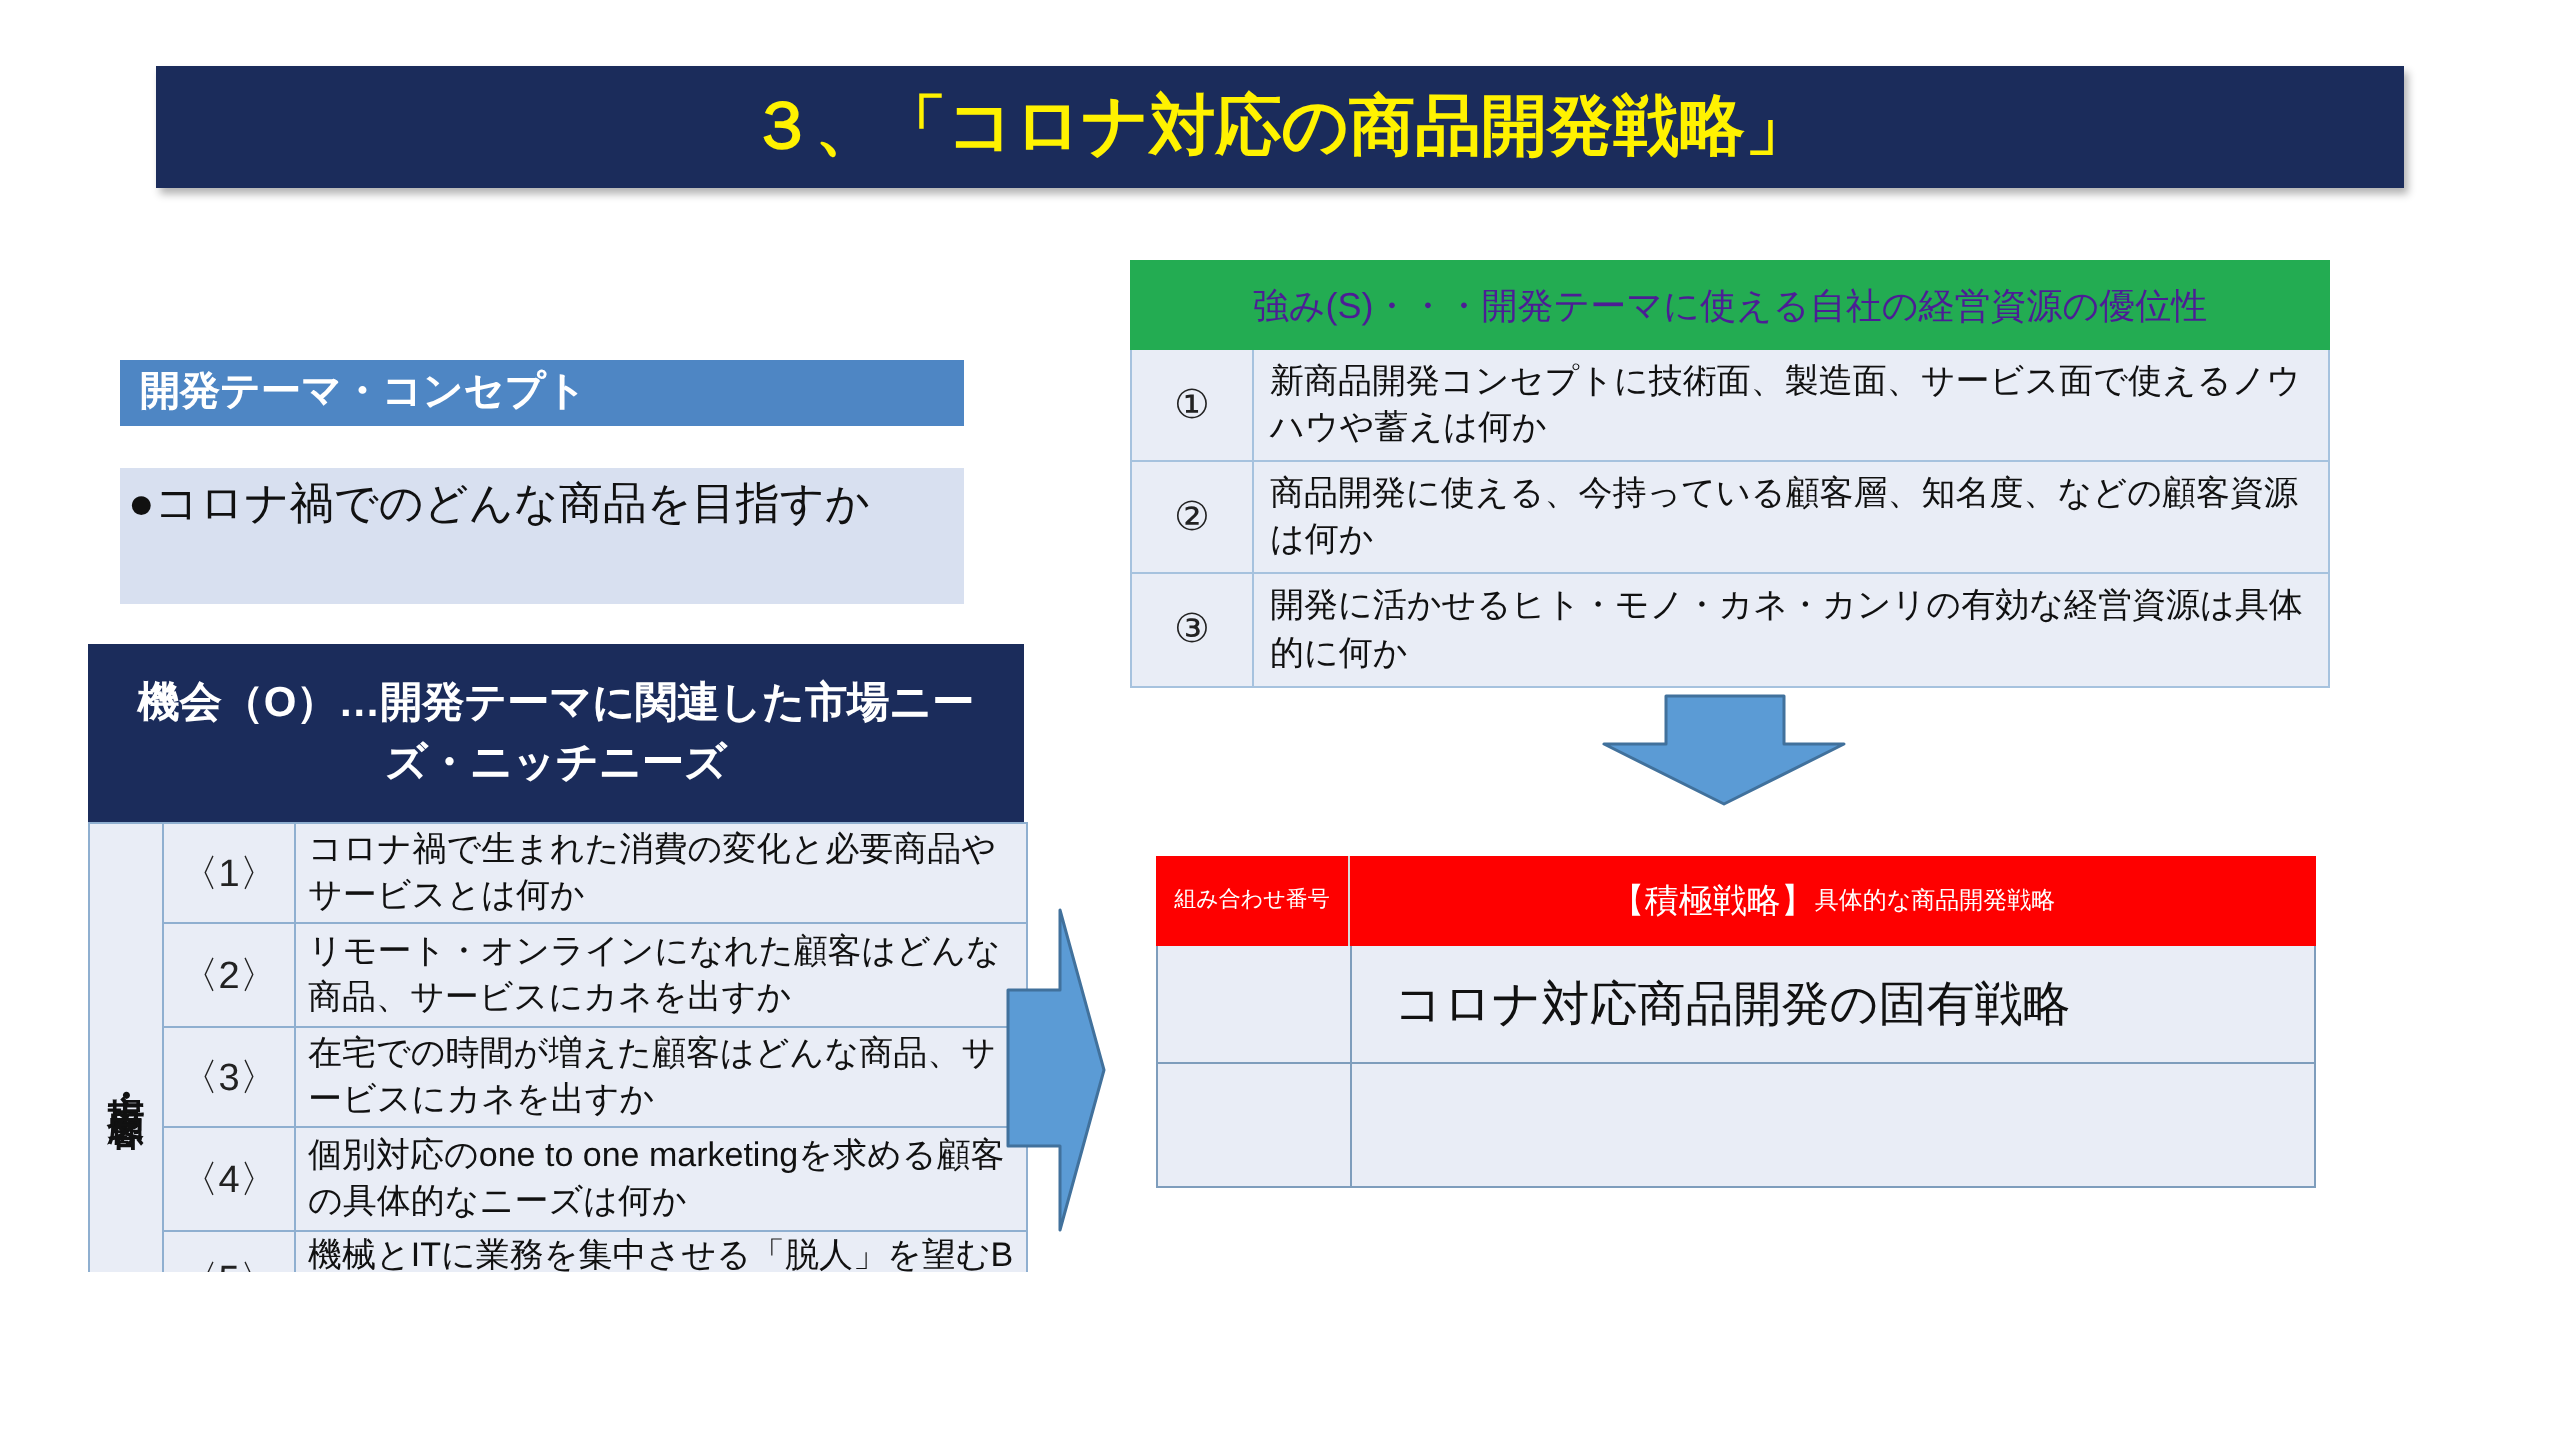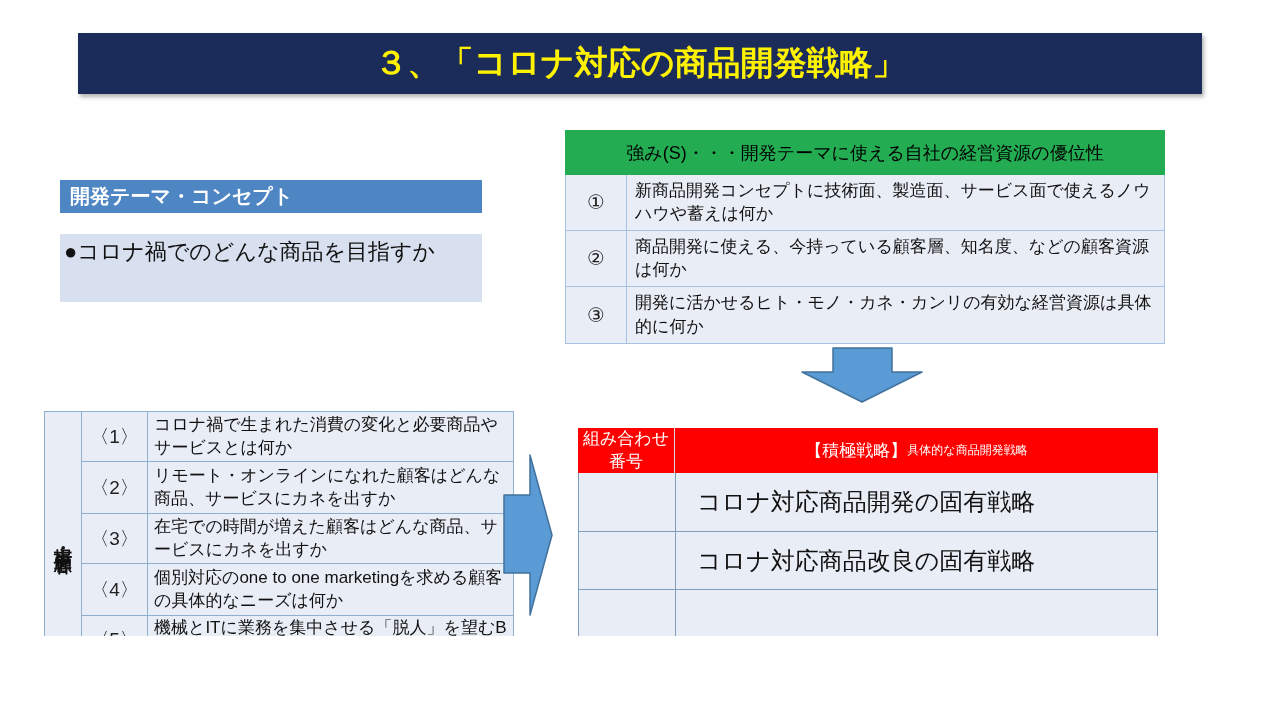--- a/index.html
+++ b/index.html
@@ -14,21 +14,21 @@
   .title-rest{color:#ffffff;}
 
   
   .concept-header{position:absolute;left:60px;top:180px;width:422px;height:33px;background:#4E86C4;
     color:#fff;font-size:20px;font-weight:bold;line-height:33px;padding-left:10px;box-sizing:border-box;}
   .concept-body{position:absolute;left:60px;top:234px;width:422px;height:68px;background:#D8E0F0;
     color:#111;font-size:22px;line-height:1.45;padding:2px 4px;box-sizing:border-box;}
 
   
   .str-table{position:absolute;left:565px;top:130px;width:600px;}
-  .str-header{height:45px;background:#23AC52;color:#000000;font-size:18px;
+  .str-header{height:45px;background:#23AC52;color:#4c1d95;font-size:18px;
     display:flex;align-items:center;justify-content:center;text-align:center;}
   .str-body{border:1px solid #A6C2DE;border-top:none;box-sizing:border-box;}
   .str-row{display:flex;background:#E9EDF6;border-top:1px solid #A6C2DE;min-height:53px;}
   .str-row:first-child{border-top:none;}
   .str-num{width:60px;display:flex;align-items:center;justify-content:center;font-size:20px;
     color:#222;border-right:1px solid #A6C2DE;flex:none;}
   .str-text{flex:1;font-size:17px;line-height:1.38;padding:4px 8px;color:#111;
     display:flex;align-items:center;}
 
   
@@ -47,21 +47,21 @@
     display:flex;align-items:center;border-top:1px solid #8FAFD0;}
   .opp-num.first,.opp-text.first{border-top:none;}
 
   
   .arrow-down{position:absolute;left:800px;top:346px;}
   .arrow-right{position:absolute;left:502px;top:443px;}
 
   
   .strat-table{position:absolute;left:578px;top:428px;width:580px;}
   .strat-header{display:flex;height:45px;}
-  .strat-h1{width:97px;flex:none;background:#FE0000;color:#fff;font-size:17px;line-height:1.35;
+  .strat-h1{width:97px;flex:none;background:#FE0000;color:#fff;font-size:11px;line-height:1.35;
     display:flex;align-items:center;justify-content:center;text-align:center;padding:0 2px;
     box-sizing:border-box;border-right:1px solid #d9d9d9;}
   .strat-h2{flex:1;background:#FE0000;color:#fff;display:flex;align-items:center;justify-content:center;}
   .strat-h2 .b{font-weight:normal;font-size:17px;}
   .strat-h2 .r{font-size:12px;font-family:Liberation Mono, monospace;}
   .strat-body{border:1px solid #7E9DBC;border-top:none;box-sizing:border-box;}
   .strat-row{display:flex;background:#E9EDF6;border-top:1px solid #7E9DBC;gap:11px;}
   .strat-row:first-child{border-top:none;}
   .strat-row.h1{min-height:58px;}
   .strat-row.h2{min-height:57px;}
@@ -94,20 +94,21 @@
         <div class="str-num">②</div>
         <div class="str-text">商品開発に使える、今持っている顧客層、知名度、などの顧客資源は何か</div>
       </div>
       <div class="str-row" style="min-height:56px;">
         <div class="str-num">③</div>
         <div class="str-text">開発に活かせるヒト・モノ・カネ・カンリの有効な経営資源は具体的に何か</div>
       </div>
     </div>
   </div>
 
+  <div class="opp-header">機会（O）…開発テーマに関連した市場ニーズ・ニッチニーズ</div>
   <div class="opp-table">
     <div class="opp-side">市場・顧客</div>
 
     <div class="opp-num first">〈1〉</div>
     <div class="opp-text first">コロナ禍で生まれた消費の変化と必要商品やサービスとは何か</div>
 
     <div class="opp-num">〈2〉</div>
     <div class="opp-text">リモート・オンラインになれた顧客はどんな商品、サービスにカネを出すか</div>
 
     <div class="opp-num">〈3〉</div>
@@ -138,24 +139,20 @@
       <div class="strat-h2">
         <span class="b">【積極戦略】</span>
           <span class="r">具体的な商品開発戦略</span>
       </div>
     </div>
     <div class="strat-body">
       <div class="strat-row h1">
         <div class="strat-num"></div>
         <div class="strat-text">コロナ対応商品開発の固有戦略</div>
       </div>
-      <div class="strat-row h2">
-        <div class="strat-num"></div>
-        <div class="strat-text">コロナ対応商品改良の固有戦略</div>
-      </div>
       <div class="strat-row h3">
         <div class="strat-num"></div>
         <div class="strat-text"></div>
       </div>
     </div>
   </div>
 
 </div>
 
 </body></html>

